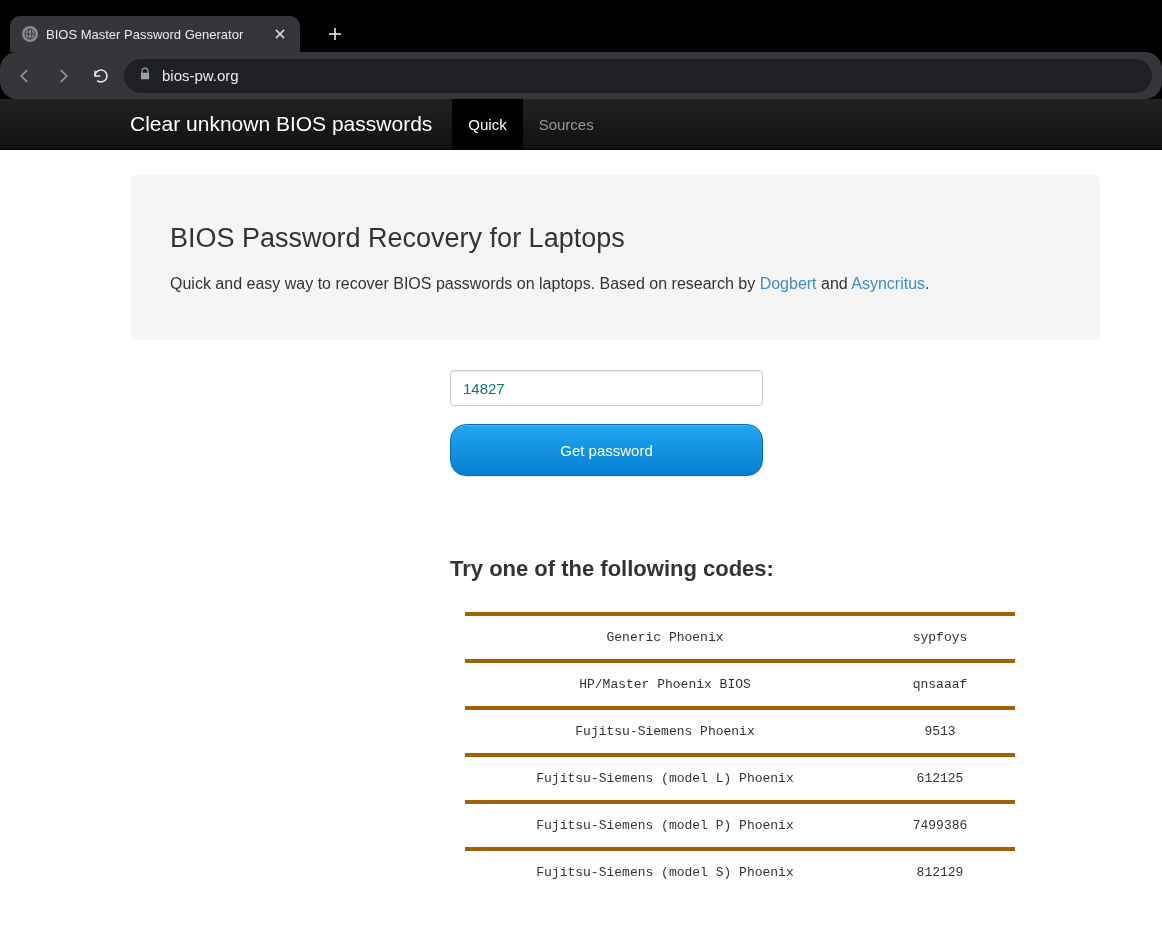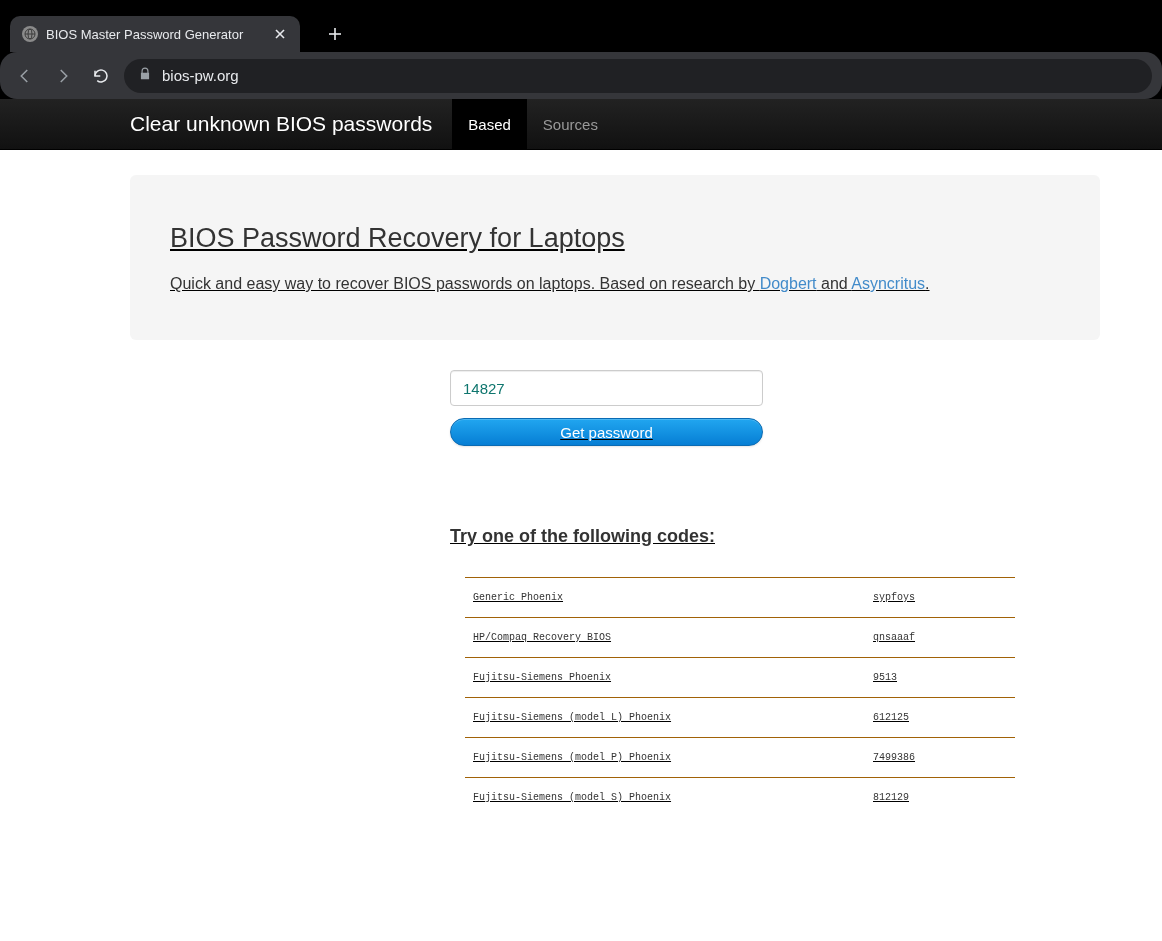--- a/index.html
+++ b/index.html
@@ -37,49 +37,49 @@
     .page { background:#fff; }
     .navbar {
       background-image: linear-gradient(to bottom, #222, #111);
       height: 51px; border-bottom: 1px solid #000;
       display:flex; align-items:center; padding: 0 4px 0 130px;
     }
     .brand { color:#fff; font-size: 21px; font-weight: 400; margin-right: 20px; text-shadow: 0 -1px 0 rgba(0,0,0,.25); }
     .navlink { color:#999; font-size:15px; padding: 15px 16px; line-height: 21px; }
     .navlink.active { color:#fff; background:#000; }
 
-    .container { width: 970px; margin: 0 0 0 130px; padding-top: 25px; text-decoration: underline; }
+    .container { width: 970px; margin: 0 0 0 130px; padding-top: 25px; }
 
     .jumbo {
       background:#f5f5f5; border-radius: 6px; padding: 48px 40px 44px 40px;
       margin-bottom: 30px;
     }
     .jumbo h2 { font-size: 27px; font-weight: 500; color:#333; margin-bottom: 18px; }
     .jumbo p { font-size: 16px; color:#333; line-height: 1.5; }
     .jumbo a { color:#428bca; text-decoration: none; }
 
     .center-col { width: 650px; margin-left: 320px; }
     .form-head { font-size: 31px; font-weight: 700; color:#333; margin: 30px 0 26px 0; }
     .code-input {
       width: 313px; height: 36px; border: 1px solid #ccc; border-radius: 4px;
       padding: 6px 12px; font-size: 15px; color:#0f766e;
       box-shadow: inset 0 1px 1px rgba(0,0,0,.075);
     }
     .get-btn {
-      display:block; width: 313px; height: 28px; margin-top: 12px;
+      display:block; width: 313px; height: 52px; margin-top: 18px;
       background-image: linear-gradient(to bottom, #21a6f0, #067ed4);
       border: 1px solid #0a6bb3; border-radius: 16px; color:#fff;
       font-size: 15px; cursor:pointer;
       box-shadow: inset 0 1px 0 rgba(255,255,255,.2), 0 1px 2px rgba(0,0,0,.1);
     }
 
     .results-col { width: 700px; margin-left: 320px; margin-top: 80px; }
-    .try-head { font-size: 18px; font-weight: 700; color:#333; margin-bottom: 30px; }
+    .try-head { font-size: 22px; font-weight: 700; color:#333; margin-bottom: 30px; }
     table { width: 550px; border-collapse: collapse; margin-left: 15px; }
-    td { padding: 14px 8px; font-family: Menlo, Monaco, Consolas, "Courier New", monospace; font-size: 10px; color:#333; border-top: 1px solid #a16207; vertical-align: middle;}
+    td { padding: 14px 8px; font-family: Menlo, Monaco, Consolas, "Courier New", monospace; font-size: 13px; color:#333; border-top: 4px solid #a16207; vertical-align: middle; text-align: center;}
     td.code { width: 150px; }
   </style>
 </head>
 <body>
 
 <div class="chrome">
   <div class="tab-strip">
     <div class="tab">
       <span class="favicon">
         <svg viewBox="0 0 24 24">
@@ -127,21 +127,21 @@
           </svg>
       </span>
       <span class="url">bios-pw.org</span>
     </div>
   </div>
 </div>
 
 <div class="page">
   <div class="navbar">
     <div class="brand">Clear unknown BIOS passwords</div>
-    <div class="navlink active">Based</div>
+    <div class="navlink active">Quick</div>
     <div class="navlink">Sources</div>
   </div>
 
   <div class="container">
     <div class="jumbo">
       <h2>BIOS Password Recovery for Laptops</h2>
       <p>
         <span>Quick and easy way to recover BIOS passwords on laptops. Based on research by </span><a href="#">Dogbert</a><span> and </span><a href="#">Asyncritus</a><span>.</span>
       </p>
     </div>
@@ -153,21 +153,21 @@
 
     <div class="results-col">
       <h2 class="try-head">Try one of the following codes:</h2>
       <table>
         <tbody id="results-body">
             <tr>
               <td>Generic Phoenix</td>
               <td class="code">sypfoys</td>
             </tr>
             <tr>
-              <td>HP/Compaq Recovery BIOS</td>
+              <td>HP/Master Phoenix BIOS</td>
               <td class="code">qnsaaaf</td>
             </tr>
             <tr>
               <td>Fujitsu-Siemens Phoenix</td>
               <td class="code">9513</td>
             </tr>
             <tr>
               <td>Fujitsu-Siemens (model L) Phoenix</td>
               <td class="code">612125</td>
             </tr>

